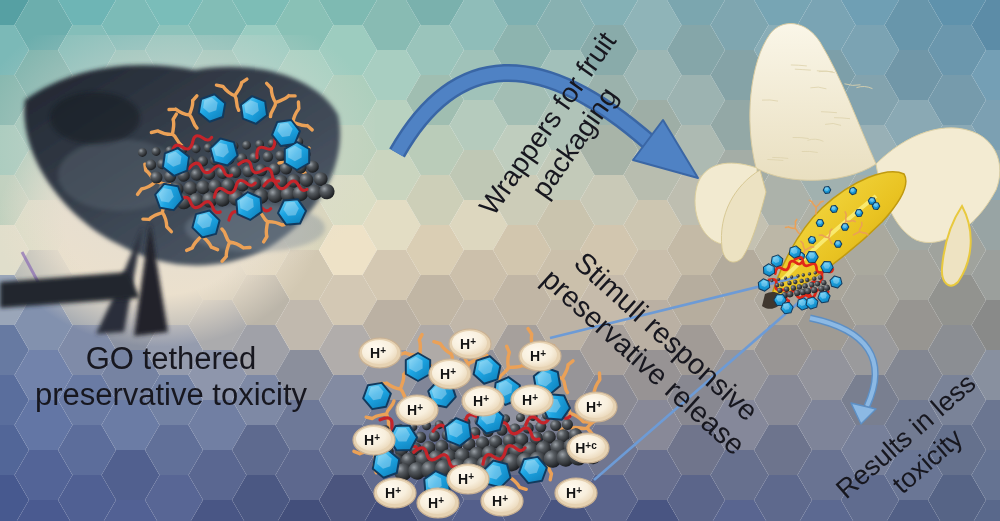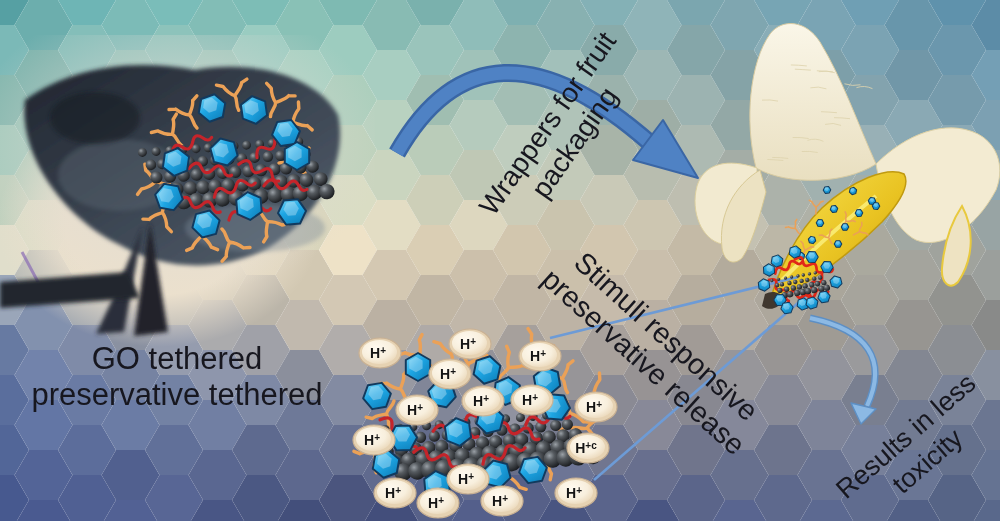--- a/index.html
+++ b/index.html
@@ -5,21 +5,21 @@
   html,body{margin:0;padding:0;background:#fff;}
   .stage{position:relative;width:1000px;height:521px;overflow:hidden;
          font-family:"Liberation Sans",sans-serif;}
   svg.layer{position:absolute;left:0;top:0;width:1000px;height:521px;}
   .photo{position:absolute;left:-25px;top:35px;width:400px;height:315px;
          background:
            radial-gradient(ellipse 55% 50% at 50% 35%, rgba(222,219,212,.95) 0%, rgba(222,219,212,0) 95%),
            radial-gradient(ellipse 52% 50% at 46% 60%, rgba(235,224,205,1) 45%, rgba(235,224,205,0) 78%);}
   .caption{position:absolute;color:#17171f;text-align:center;white-space:nowrap;
            transform-origin:50% 50%;}
-  #cap-wrapper{left:1px;top:341px;width:340px;font-size:31px;line-height:36px;padding-left:6px;}
+  #cap-wrapper{left:1px;top:341px;width:340px;font-size:31px;line-height:36px;}
   #cap-arrow{left:411px;top:100px;width:300px;font-size:28px;line-height:33px;transform:rotate(-55deg);}
   #cap-release{left:495px;top:315px;width:320px;font-size:29px;line-height:34px;transform:rotate(42deg);}
   #cap-toxicity{left:787px;top:416px;width:260px;font-size:27px;line-height:33px;transform:rotate(-41deg);}
 </style>
 </head>
 <body>
 
 <div class="stage">
   <svg id="hexbg" class="layer" viewBox="0 0 1000 521">
       <polygon points="-72.5,-25.0 -58.0,-50.0 -29.0,-50.0 -14.5,-25.0 -29.0,0.0 -58.0,0.0" fill="rgb(102,176,179)"></polygon>
@@ -1059,21 +1059,21 @@
         <g transform="translate(576,493)">
           <ellipse cx="0" cy="0" rx="21" ry="15" fill="#e6d2b2" stroke="#c9b193" stroke-width="1.2"></ellipse>
           <ellipse cx="-0.5" cy="-1" rx="17.5" ry="12" fill="url(#iong)"></ellipse>
           <text x="-2" y="5" font-size="14" font-weight="bold" text-anchor="middle" fill="#141414" font-family="&quot;Liberation Sans&quot;,sans-serif">H<tspan dy="-4" font-size="10">+</tspan></text>
         </g>
       </g>
     </svg>
 
   <div class="caption" id="cap-wrapper">
     <div>GO tethered</div>
-    <div>preservative tethered</div>
+    <div>preservative toxicity</div>
   </div>
   <div class="caption" id="cap-arrow">
     <div>Wrappers for fruit</div>
     <div>packaging</div>
   </div>
   <div class="caption" id="cap-release">
     <div>Stimuli responsive</div>
     <div>preservative release</div>
   </div>
   <div class="caption" id="cap-toxicity">

